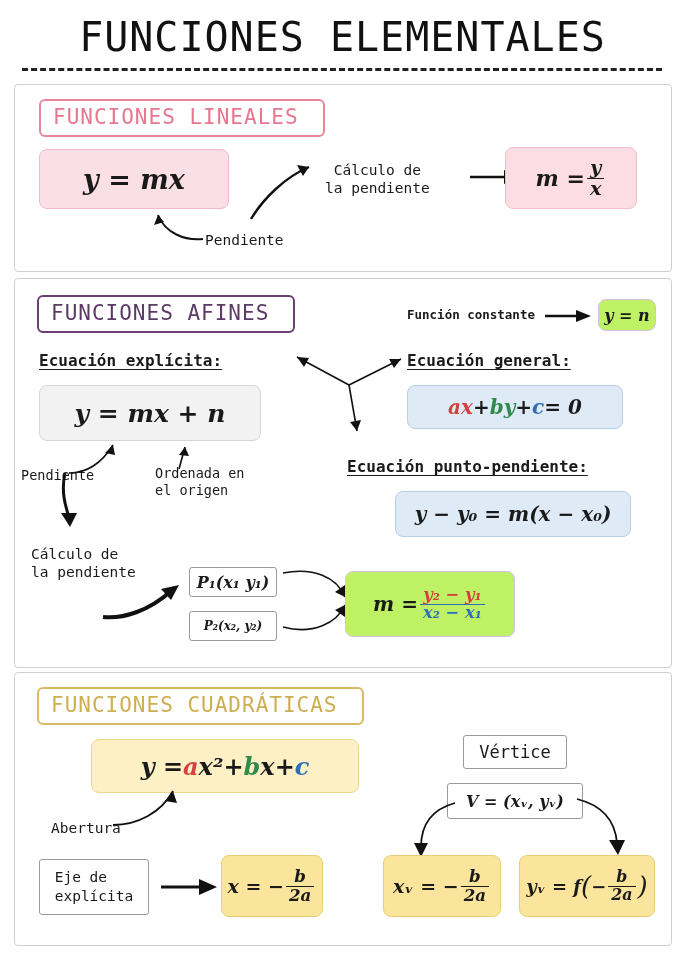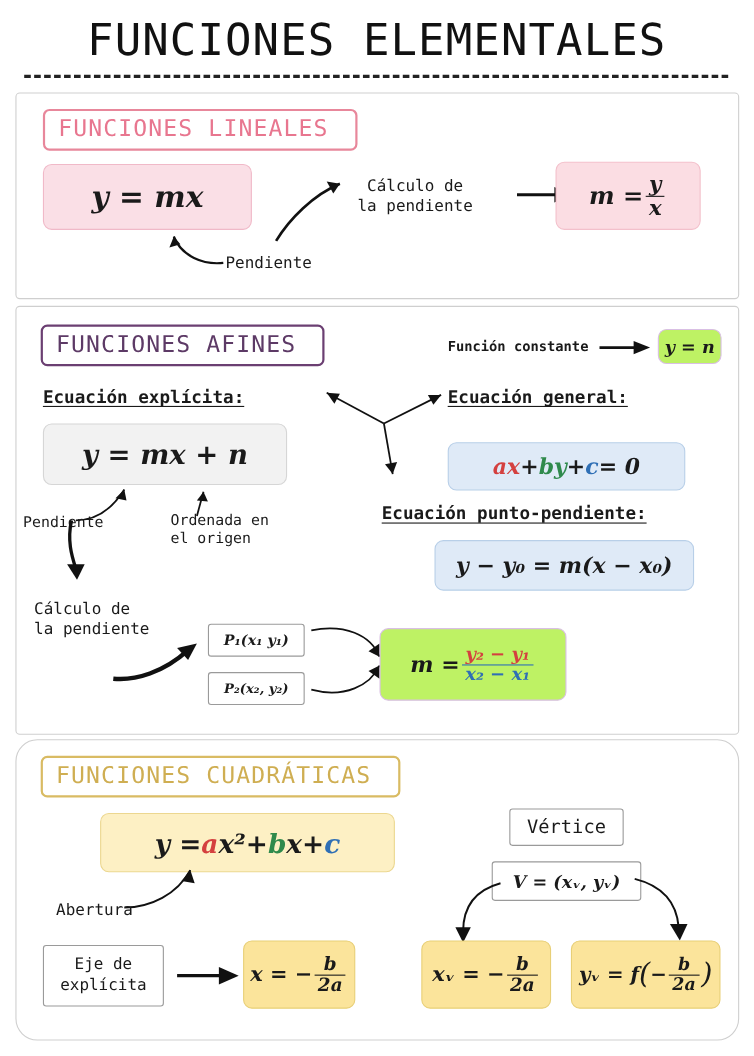--- a/index.html
+++ b/index.html
@@ -42,21 +42,21 @@
 
   
   .section {
     position: absolute;
     border: 1px solid #cfcfcf;
     border-radius: 4px;
     background: #fff;
   }
   #sec-lineales { left: 14px; top: 84px; width: 656px; height: 186px; }
   #sec-afines   { left: 14px; top: 278px; width: 656px; height: 388px; }
-  #sec-cuad     { left: 14px; top: 672px; width: 656px; height: 272px; border-radius: 20px; }
+  #sec-cuad     { left: 14px; top: 672px; width: 656px; height: 272px; }
 
   .sec-header {
     position: absolute;
     border-radius: 6px;
     padding: 4px 24px 6px 12px;
     font-size: 21px;
     letter-spacing: 1px;
     background: #fff;
     white-space: nowrap;
   }
@@ -80,21 +80,20 @@
   .fbox {
     position: absolute;
     border-radius: 8px;
     display: flex;
     align-items: center;
     justify-content: center;
     font-family: "DejaVu Serif", serif;
     font-style: italic;
     font-weight: bold;
     box-sizing: border-box;
-    text-align: center;
   }
   .pinkbox { background: #fadfe6; border: 1px solid #f0b9c8; }
   .pinkbox2 { background: #fbdde3; border: 1px solid #f3c0cb; }
   .graybox { background: #f2f2f2; border: 1px solid #d6d6d6; }
   .bluebox { background: #dfeaf7; border: 1px solid #b8cfe8; }
   .lilacbox { background: #bef264; border: 1px solid #d9bfe4; }
   .yellowbox { background: #fdf0c4; border: 1px solid #ecd790; }
   .yellowbox2 { background: #fbe49b; border: 1px solid #e8cf77; }
   .plainbox { background: #fff; border: 1px solid #9a9a9a; border-radius: 3px; }
 
@@ -189,21 +188,21 @@
       <path d="M58,40 L6,12" fill="none" stroke="#111" stroke-width="1.6"></path>
       <path d="M6,12 L18,13 L13,22 Z" fill="#111"></path>
       <path d="M58,40 L110,14" fill="none" stroke="#111" stroke-width="1.6"></path>
       <path d="M110,14 L98,14 L103,23 Z" fill="#111"></path>
       <path d="M58,40 L66,86" fill="none" stroke="#111" stroke-width="1.6"></path>
       <path d="M66,86 L70,75 L59,77 Z" fill="#111"></path>
     </svg>
 
     <div class="lbl lbl-u bold-lbl" style="left:392px; top:72px; font-size:16px;">Ecuación general:</div>
 
-    <div class="fbox bluebox" style="left:392px; top:106px; width:216px; height:44px; font-size:20px;margin-top:17px;">
+    <div class="fbox bluebox" style="left:392px; top:106px; width:216px; height:44px; font-size:20px;">
       <span class="red">ax</span>
         <span> + </span>
         <span class="green">by</span>
         <span> + </span>
         <span class="blue">c</span>
         <span> = 0</span>
     </div>
 
     <div class="lbl lbl-u bold-lbl" style="left:332px; top:178px; font-size:16px;">Ecuación punto-pendiente:</div>
 
@@ -227,21 +226,21 @@
       <path d="M19,58 L10,44 L26,44 Z" fill="#111"></path>
     </svg>
     <div class="lbl" style="left:16px; top:266px; font-size:14.5px;">Cálculo de
 la pendiente</div>
 
     <svg class="arrow" style="left:86px; top:302px; width:84px; height:42px;" viewBox="0 0 84 42">
       <path d="M2,36 C22,38 48,30 70,10" fill="none" stroke="#111" stroke-width="4"></path>
       <path d="M78,4 L60,8 L70,19 Z" fill="#111"></path>
     </svg>
 
-    <div class="fbox plainbox" style="left:174px; top:288px; width:88px; height:30px; font-size:13px; ">P₁(x₁  y₁)</div>
+    <div class="fbox plainbox" style="left:174px; top:288px; width:88px; height:30px; font-size:16px; ">P₁(x₁  y₁)</div>
     <div class="fbox plainbox" style="left:174px; top:332px; width:88px; height:30px; font-size:12px; ">P₂(x₂, y₂)</div>
 
     <svg class="arrow" style="left:266px; top:286px; width:76px; height:84px;" viewBox="0 0 76 84">
       <path d="M2,8 C32,2 56,12 64,32" fill="none" stroke="#111" stroke-width="1.6"></path>
       <path d="M64,32 L64,20 L54,27 Z" fill="#111"></path>
       <path d="M2,62 C32,70 56,58 64,40" fill="none" stroke="#111" stroke-width="1.6"></path>
       <path d="M64,40 L54,45 L64,52 Z" fill="#111"></path>
     </svg>
 
     <div class="fbox lilacbox" style="left:330px; top:292px; width:170px; height:66px; font-size:20px;">

